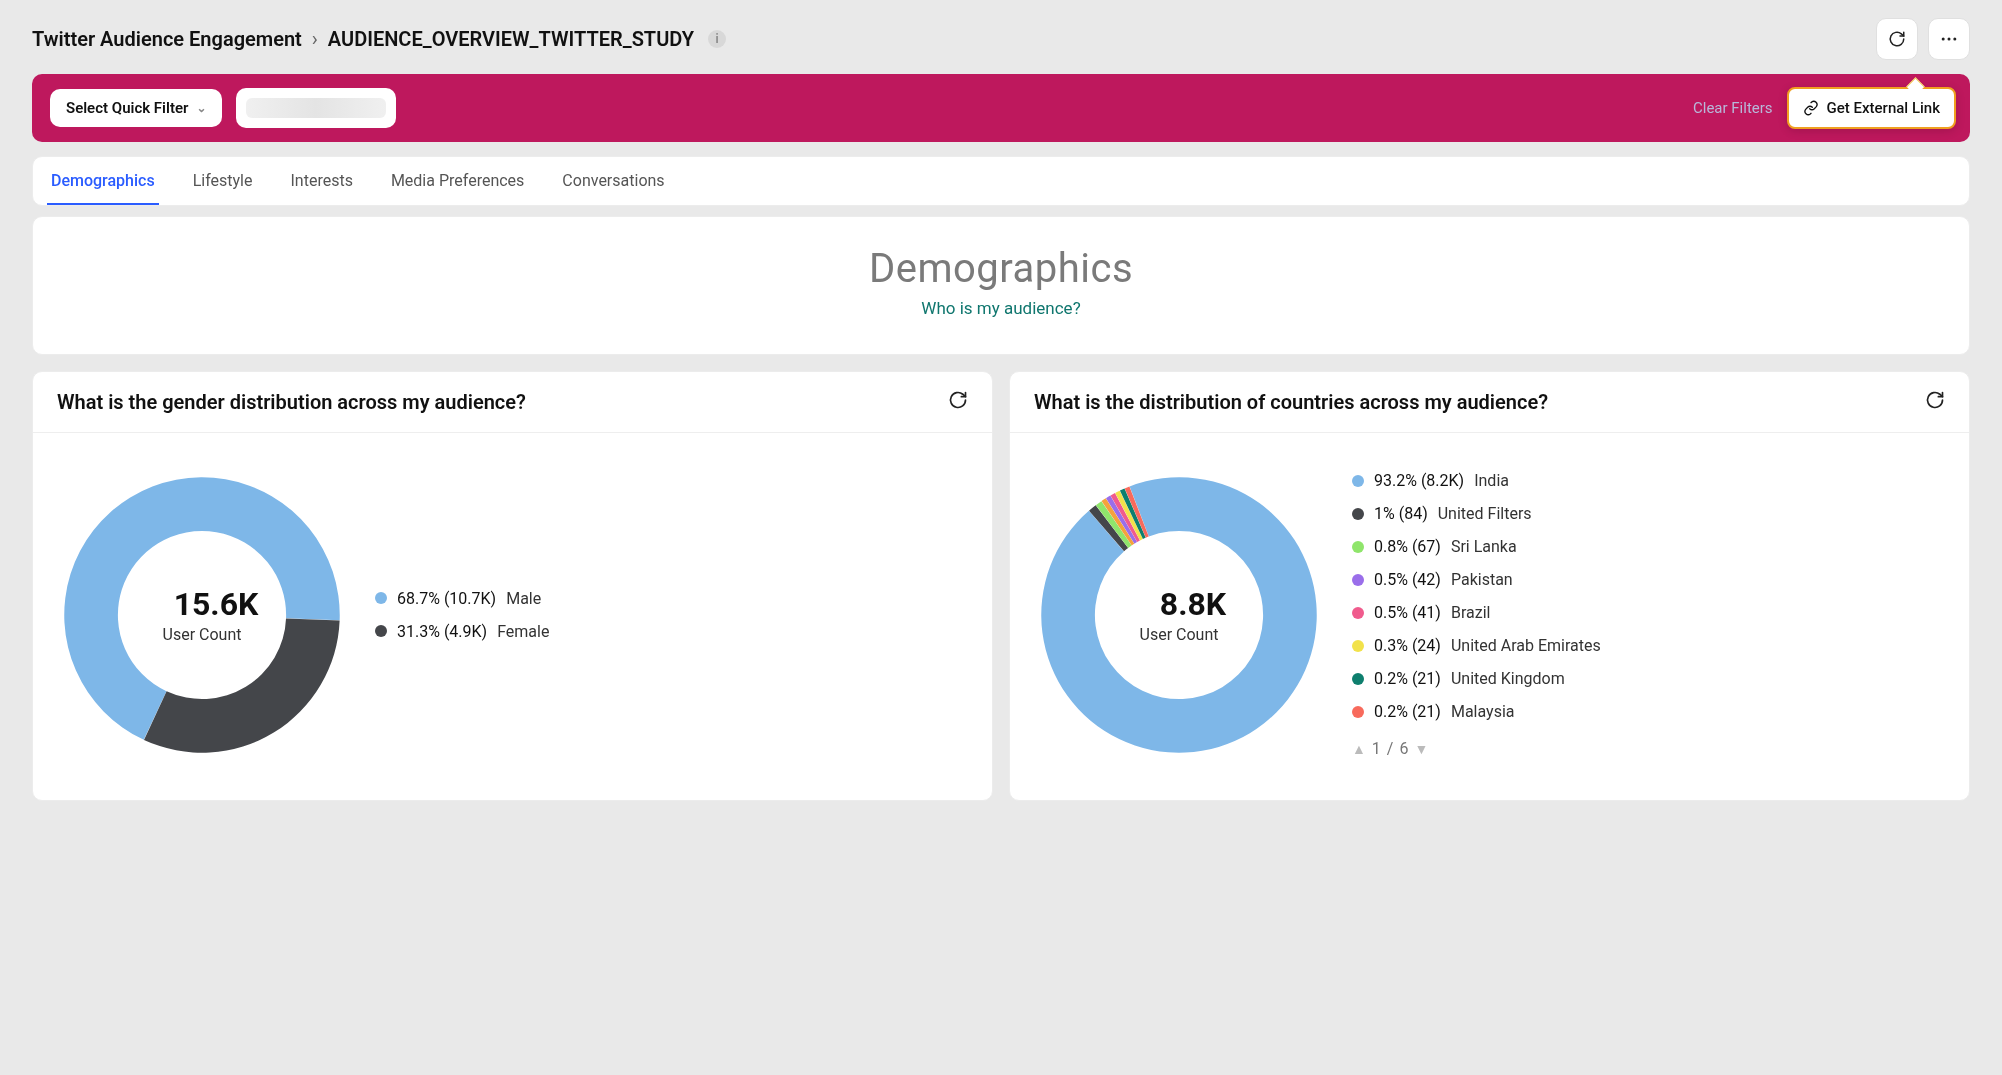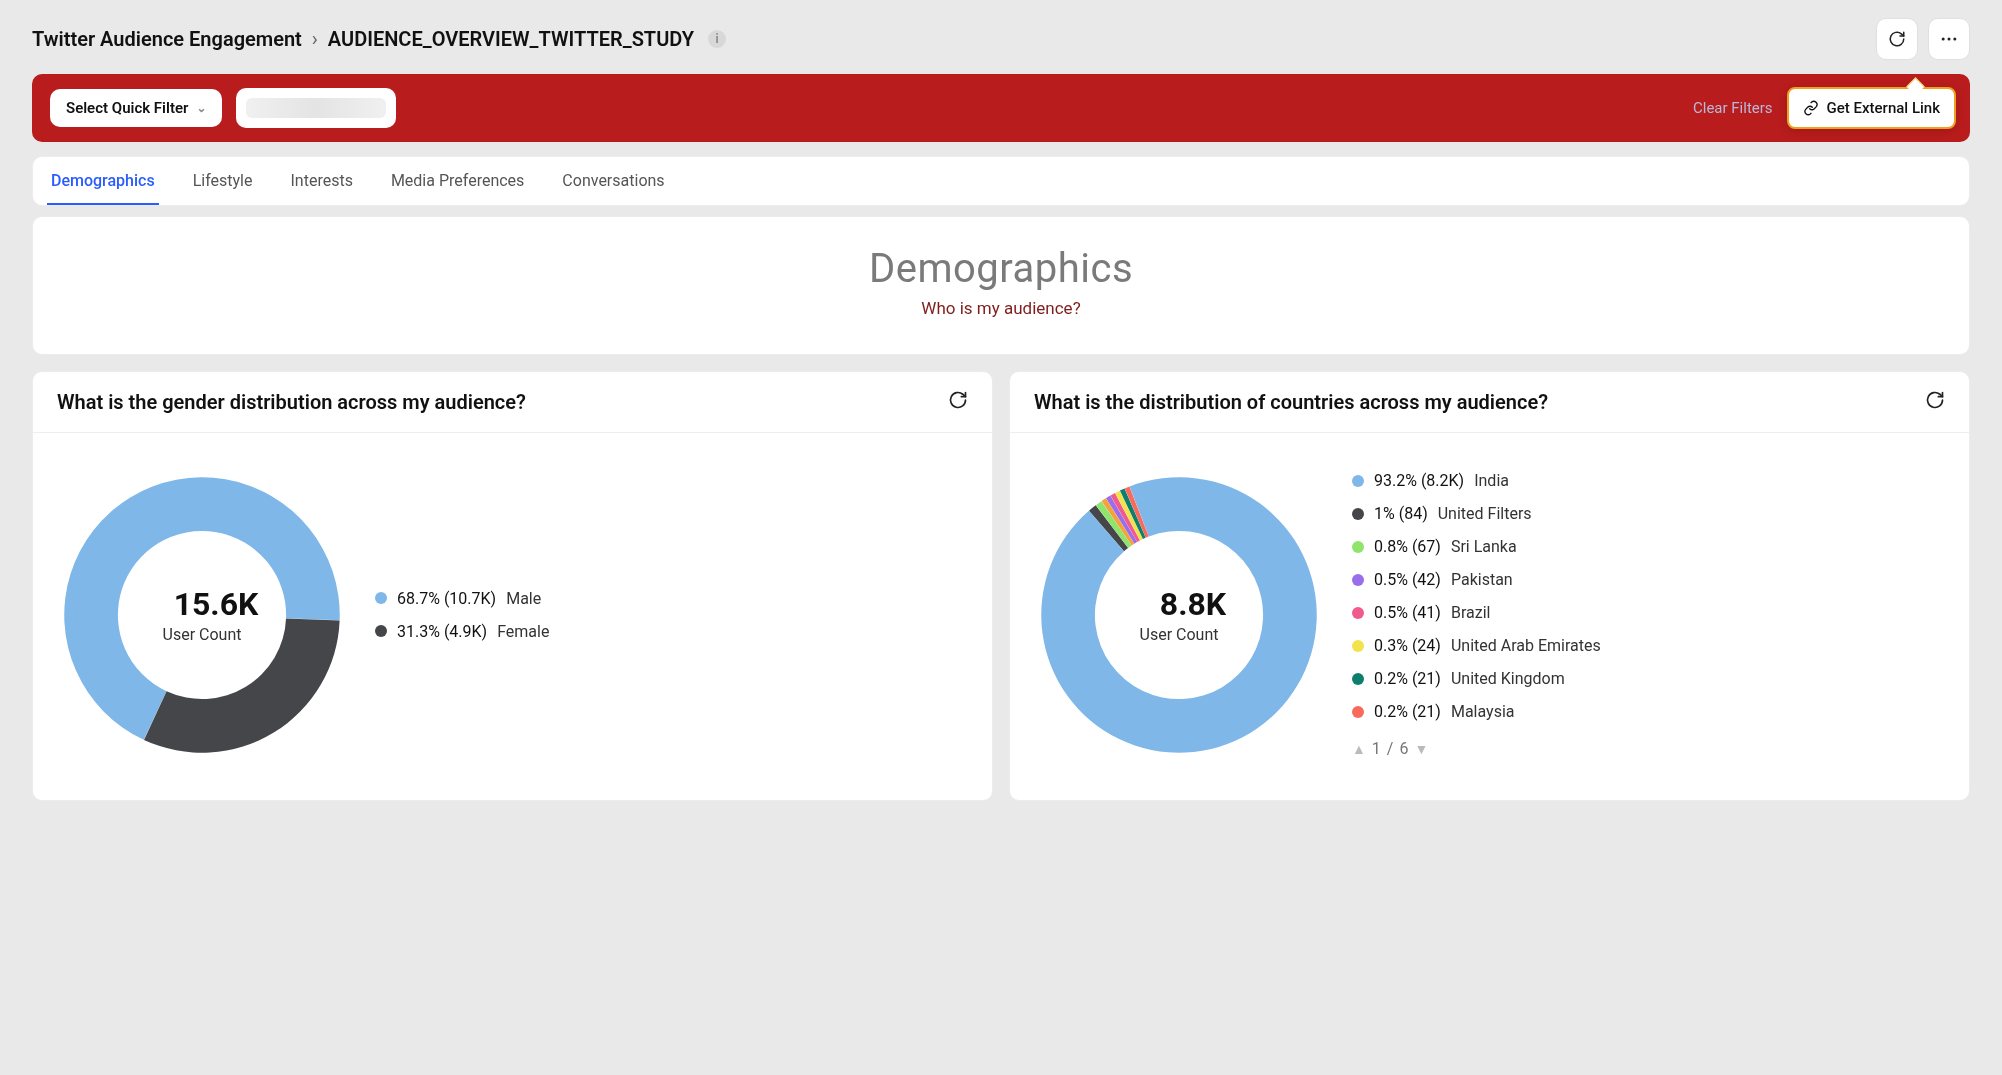--- a/index.html
+++ b/index.html
@@ -4,36 +4,36 @@
 <style>
   * { box-sizing: border-box; }
   html, body { margin:0; padding:0; font-family: -apple-system, BlinkMacSystemFont, "Segoe UI", Roboto, Helvetica, Arial, sans-serif; background:#e9e9e9; color:#111; }
   .root { padding: 18px 32px; }
   .header-row { display:flex; align-items:center; justify-content:space-between; margin-bottom:14px; }
   .breadcrumb { display:flex; align-items:center; gap:10px; font-size:20px; font-weight:600; }
   .breadcrumb .chevron { color:#666; font-weight:400; }
   .breadcrumb .info { width:18px; height:18px; border-radius:50%; background:#d8d8d8; color:#888; font-size:12px; display:inline-flex; align-items:center; justify-content:center; margin-left:4px; }
   .header-actions { display:flex; gap:10px; }
   .icon-btn { width:42px; height:42px; border-radius:10px; border:1px solid #e0e0e0; background:#fff; display:flex; align-items:center; justify-content:center; cursor:pointer; font-size:18px; color:#222; }
-  .filter-bar { background:#b91c1c; border-radius:10px; padding:14px 18px; display:flex; align-items:center; position:relative; margin-bottom:14px; }
+  .filter-bar { background:#be185d; border-radius:10px; padding:14px 18px; display:flex; align-items:center; position:relative; margin-bottom:14px; }
   .quick-filter-btn { background:#fff; border-radius:10px; padding:10px 16px; font-size:15px; font-weight:600; display:flex; align-items:center; gap:8px; cursor:pointer; }
   .quick-filter-btn .chev { font-size:12px; color:#888; }
   .filter-placeholder-box { width:160px; height:40px; background:#fff; border-radius:10px; margin-left:14px; position:relative; overflow:hidden; }
   .filter-placeholder-box::after { content:""; position:absolute; inset:10px; background:linear-gradient(90deg,#f0f0f0,#e4e4e4,#f0f0f0); border-radius:6px; }
   .filter-right { position:absolute; right:14px; top:50%; transform:translateY(-50%); display:flex; align-items:center; gap:14px; }
   .clear-filters { color:#b8b8d9; font-size:15px; cursor:pointer; }
   .popover-wrap { position:relative; }
   .popover-wrap::before { content:""; position:absolute; top:-7px; right:34px; width:12px; height:12px; background:#fff; transform:rotate(45deg); border-top:1px solid #f0c24d; border-left:1px solid #f0c24d; }
   .ext-link-btn { background:#fff; border-radius:8px; padding:10px 14px; font-size:15px; font-weight:500; display:flex; align-items:center; gap:8px; cursor:pointer; box-shadow:0 2px 10px rgba(0,0,0,0.15); border:2px solid #f0a020; }
   .tabs-card { background:#fff; border-radius:10px; padding:0 14px; display:flex; gap:30px; border:1px solid #ececec; margin-bottom:10px; }
   .tab { padding:14px 4px 13px; font-size:16px; color:#555; cursor:pointer; }
   .tab.active { color:#2a5cff; border-bottom:2px solid #2a5cff; font-weight:500; }
   .section-hero { background:#fff; border-radius:10px; border:1px solid #ececec; padding:28px 20px 36px; text-align:center; margin-bottom:16px; }
   .section-hero h1 { margin:0; font-size:40px; font-weight:400; color:#7a7a7a; letter-spacing:0.5px; }
-  .section-hero .sub { margin-top:6px; font-size:17px; color:#7f1d1d; }
+  .section-hero .sub { margin-top:6px; font-size:17px; color:#0f766e; }
   .cards-row { display:flex; gap:16px; }
   .card { flex:1; background:#fff; border-radius:10px; border:1px solid #ececec; display:flex; flex-direction:column; min-height:430px; }
   .card-header { display:flex; align-items:center; justify-content:space-between; padding:18px 24px; border-bottom:1px solid #eee; }
   .card-title { font-size:20px; font-weight:600; }
   .reload-btn { cursor:pointer; color:#222; }
   .card-body { flex:1; display:flex; align-items:center; padding:20px 24px 24px; gap:28px; }
   .donut-col { display:flex; flex-direction:column; align-items:center; justify-content:center; }
   .donut-center { text-align:center; }
   .donut-center .big { font-size:32px; font-weight:700;margin-left:28px; }
   .donut-center .small { font-size:16px; color:#333; margin-top:2px; }

